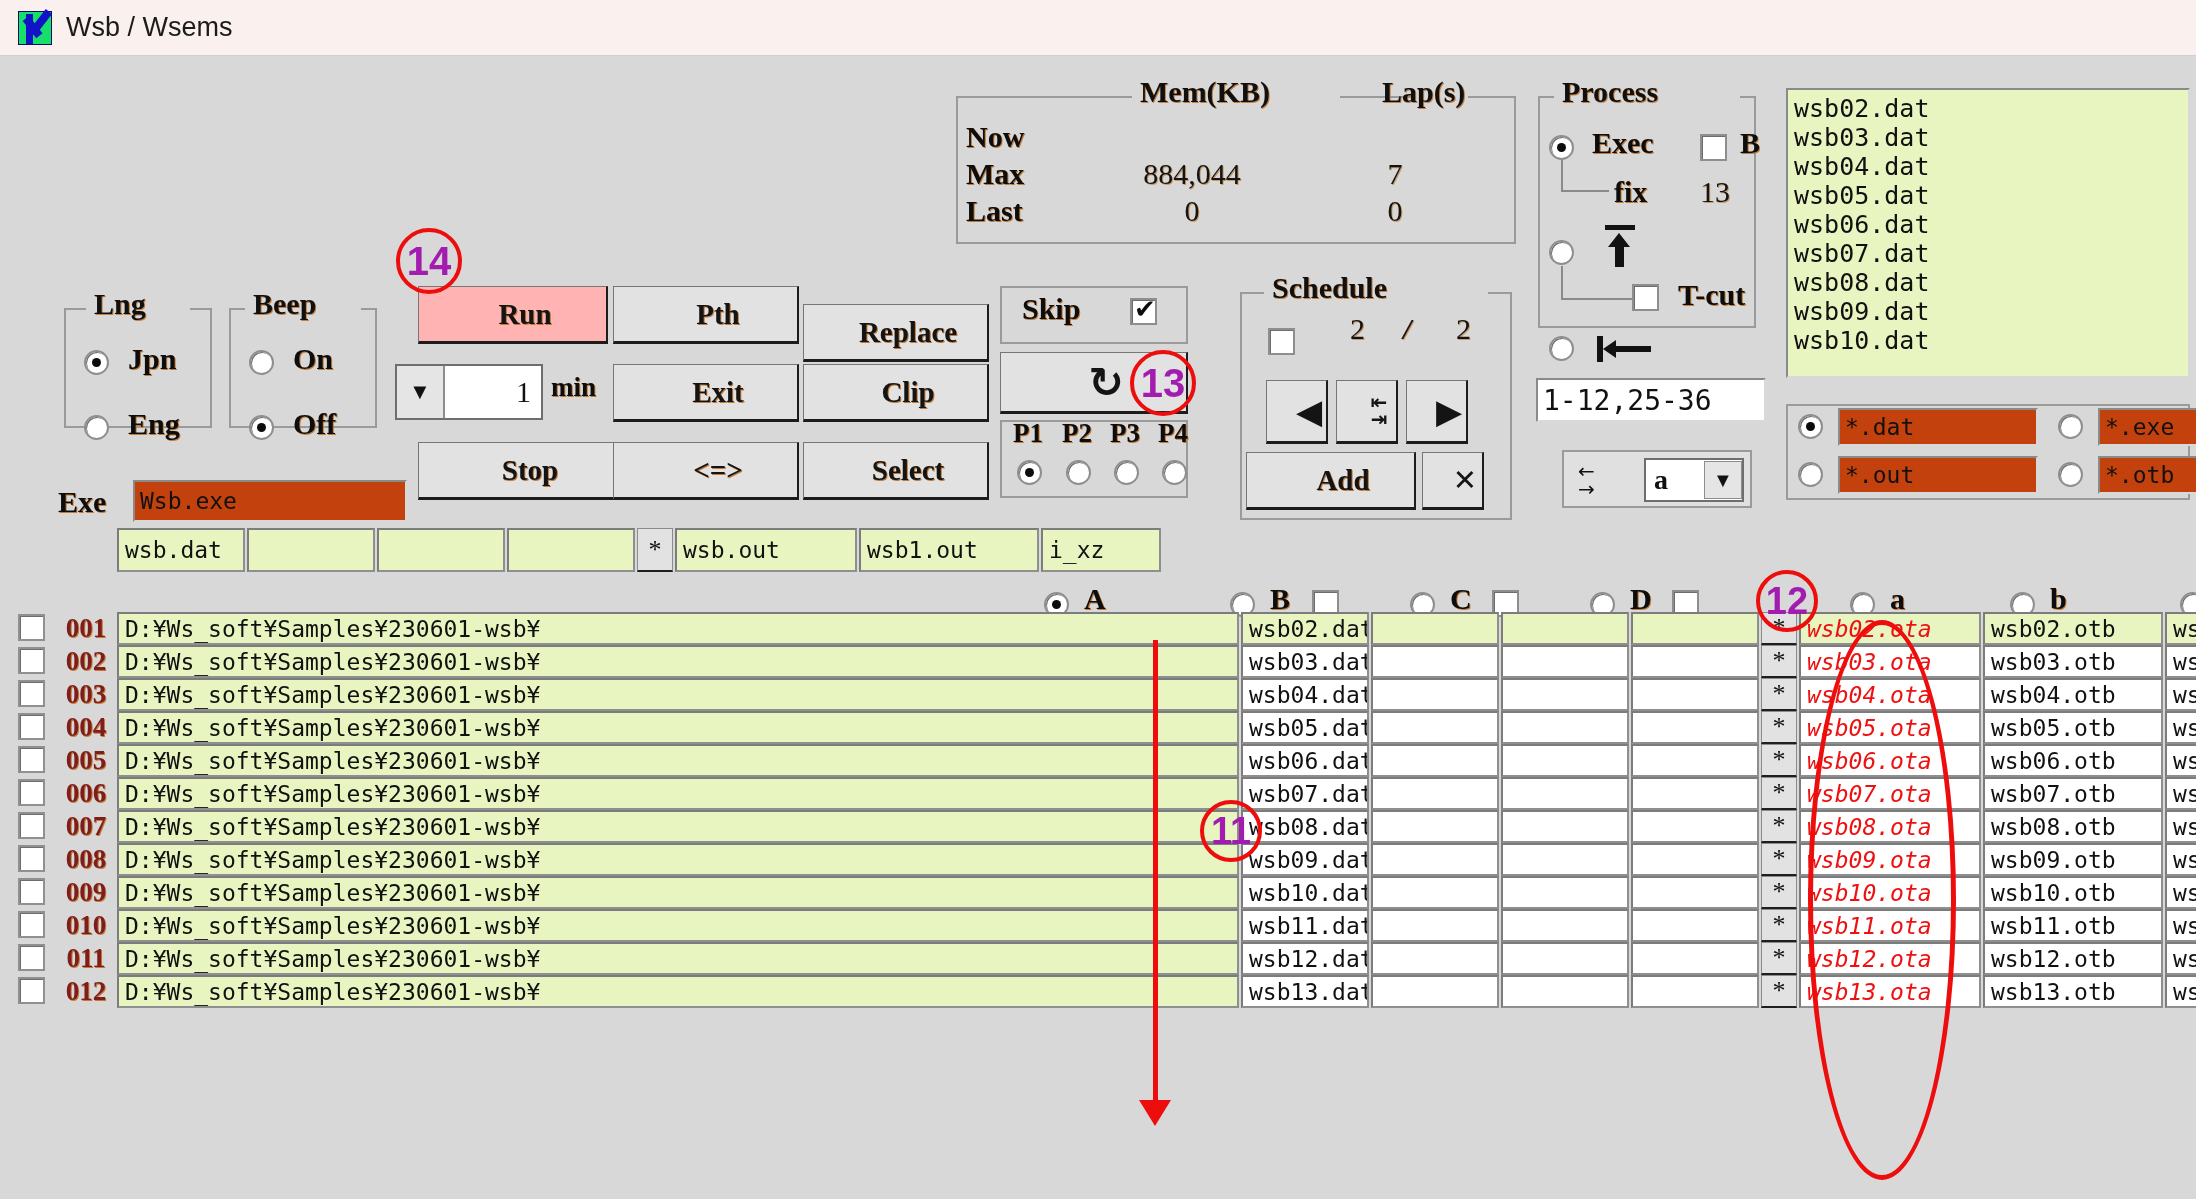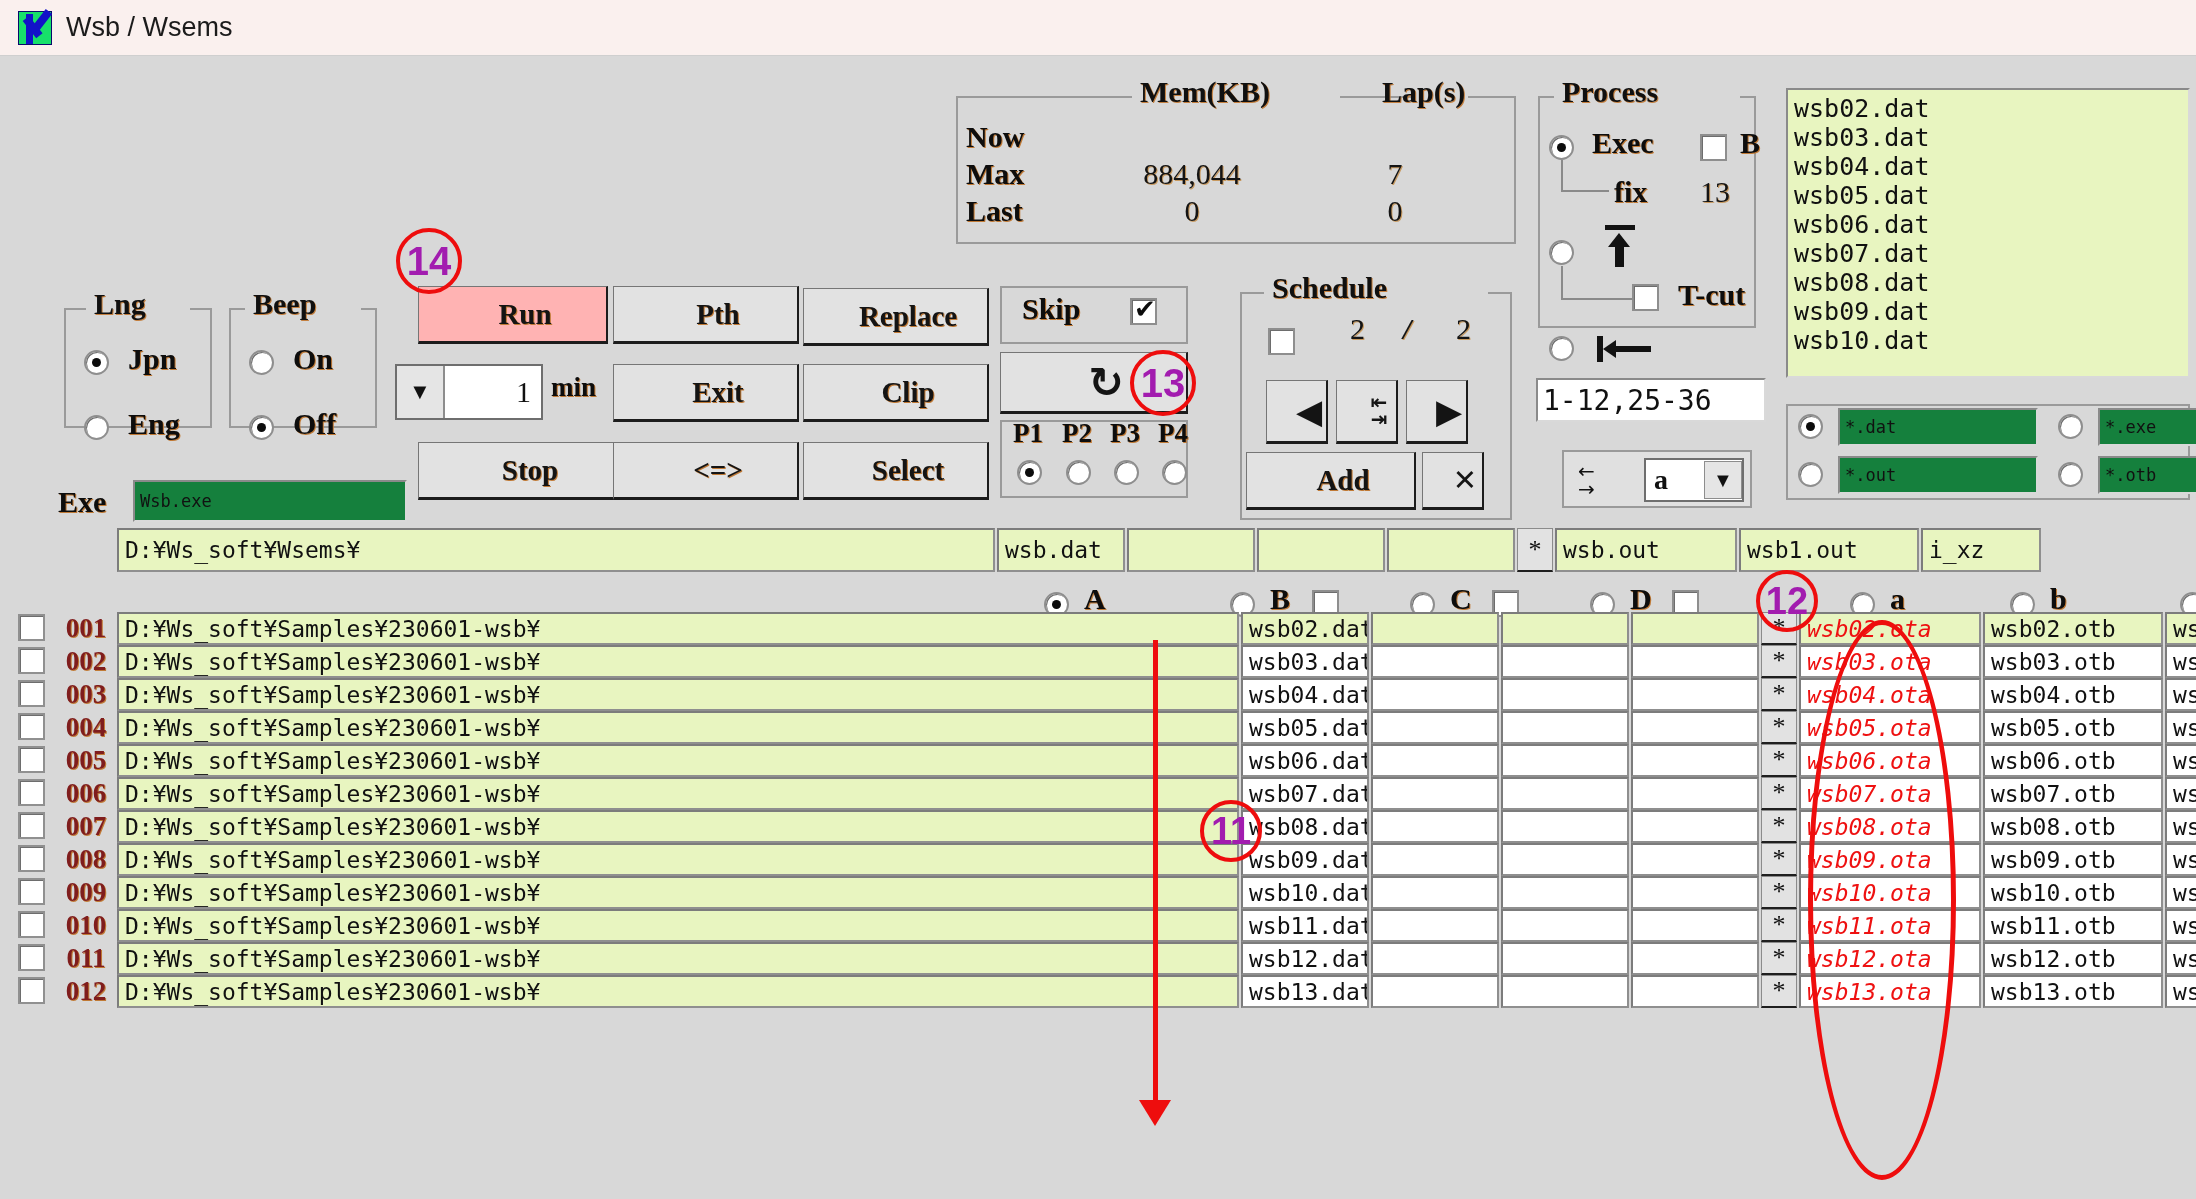--- a/index.html
+++ b/index.html
@@ -55,23 +55,23 @@
     border:1px solid #767676;
     border-right:2px solid #1c1c1c;
     border-bottom:3px solid #1c1c1c;
     font-weight:bold; font-size:29px; color:#141414;
     display:flex; align-items:center; justify-content:center;
     text-shadow:1px 1px 0 #c07a36;
     cursor:default; user-select:none;padding-left:25px;
   }
   .btn.run{ background:#ffb3b3; }
   .field{
-    position:absolute; background:#15803d; border:2px solid #8a8a8a;
+    position:absolute; background:#c2410c; border:2px solid #8a8a8a;
     border-right-color:#d9d9d9; border-bottom-color:#d9d9d9;
-    font-family:"DejaVu Sans Mono", monospace; font-size:17px; color:#111;
+    font-family:"DejaVu Sans Mono", monospace; font-size:23px; color:#111;
     display:flex; align-items:center; padding-left:5px; white-space:nowrap; overflow:hidden;
   }
   .field.white{ background:#fff; }
   .radio{
     position:absolute; width:25px;height:25px;border-radius:50%;
     background:#fff; border:2px solid #8e8e8e;
     box-shadow: inset 1px 1px 0 #6d6d6d;
   }
   .radio.on:after{
     content:""; position:absolute; left:6px; top:6px; width:9px;height:9px;border-radius:50%;
@@ -254,21 +254,21 @@
 <div class="radio" style="left:249px;top:350px;"></div>
 <div class="lbl" style="left:293px;top:342px;">On</div>
 <div class="radio on" style="left:249px;top:415px;"></div>
 <div class="lbl" style="left:293px;top:407px;">Off</div>
 
 <div class="lbl" style="left:58px;top:485px;">Exe</div>
 <div class="field" style="left:133px;top:480px;width:274px;height:42px;">Wsb.exe</div>
 
 <div class="btn run" style="left:418px;top:286px;width:190px;height:58px;">Run</div>
 <div class="btn" style="left:613px;top:286px;width:186px;height:58px;">Pth</div>
-<div class="btn" style="left:803px;top:288px;width:186px;height:58px;">Replace</div>
+<div class="btn" style="left:803px;top:304px;width:186px;height:58px;">Replace</div>
 
 <div style="position:absolute;left:395px;top:364px;width:148px;height:56px;border:2px solid #6e6e6e;background:#fff;display:flex;align-items:center;">
   <div style="width:48px;height:52px;background:#e5e5e5;border-right:2px solid #8d8d8d;display:flex;align-items:center;justify-content:center;font-size:22px;color:#111;">▼</div>
   <div style="flex:1;text-align:right;padding-right:10px;font-size:30px;color:#111;">1</div>
 </div>
 <div class="lbl" style="left:551px;top:372px;font-size:27px;">min</div>
 <div class="btn" style="left:613px;top:364px;width:186px;height:58px;">Exit</div>
 <div class="btn" style="left:803px;top:364px;width:186px;height:58px;">Clip</div>
 <div class="btn" style="left:418px;top:442px;width:200px;height:58px;">Stop</div>
 <div class="btn" style="left:613px;top:442px;width:186px;height:58px;">&lt;=&gt;</div>
@@ -314,21 +314,20 @@
 <div class="btn" style="left:1422px;top:452px;width:62px;height:58px;font-family:'DejaVu Sans',sans-serif;text-shadow:none;">✕</div>
 
 <div style="position:absolute;left:1562px;top:450px;width:190px;height:58px;border:2px solid #9a9a9a;background:#e0e0e0;"></div>
 <div style="position:absolute;left:1578px;top:462px;width:54px;height:36px;font-family:'DejaVu Sans',sans-serif;font-size:20px;line-height:18px;color:#111;">←<br>→</div>
 <div style="position:absolute;left:1644px;top:458px;width:100px;height:44px;background:#fff;border:2px solid #6e6e6e;display:flex;align-items:center;">
   <span style="flex:1;padding-left:8px;font-size:28px;font-weight:bold;color:#111;">a</span>
   <span style="width:38px;height:38px;background:#e5e5e5;border:1px solid #8d8d8d;display:flex;align-items:center;justify-content:center;font-size:20px;color:#111;">▼</span>
 </div>
 
 <div style="position:absolute;left:0;top:528px;width:2196px;height:44px;display:flex;align-items:stretch;padding-left:117px;">
-  <div class="cell green" style="flex:0 0 878px;">D:¥Ws_soft¥Wsems¥</div>
   <div class="cell green" style="flex:0 0 128px;">wsb.dat</div>
   <div class="cell green" style="flex:0 0 128px;"></div>
   <div class="cell green" style="flex:0 0 128px;"></div>
   <div class="cell green" style="flex:0 0 128px;"></div>
   <div class="star">*</div>
   <div class="cell green" style="flex:0 0 182px;">wsb.out</div>
   <div class="cell green" style="flex:0 0 180px;">wsb1.out</div>
   <div class="cell green" style="flex:0 0 120px;">i_xz</div>
 </div>
 

